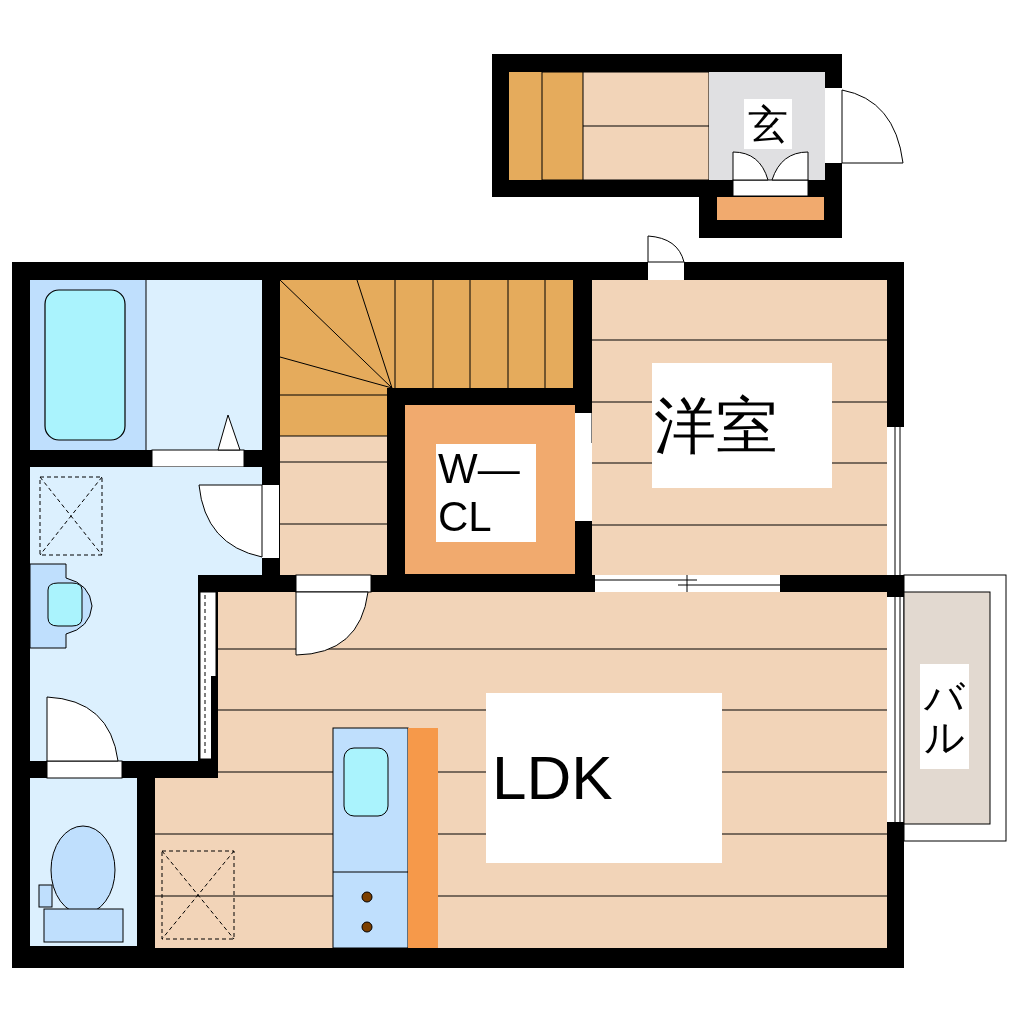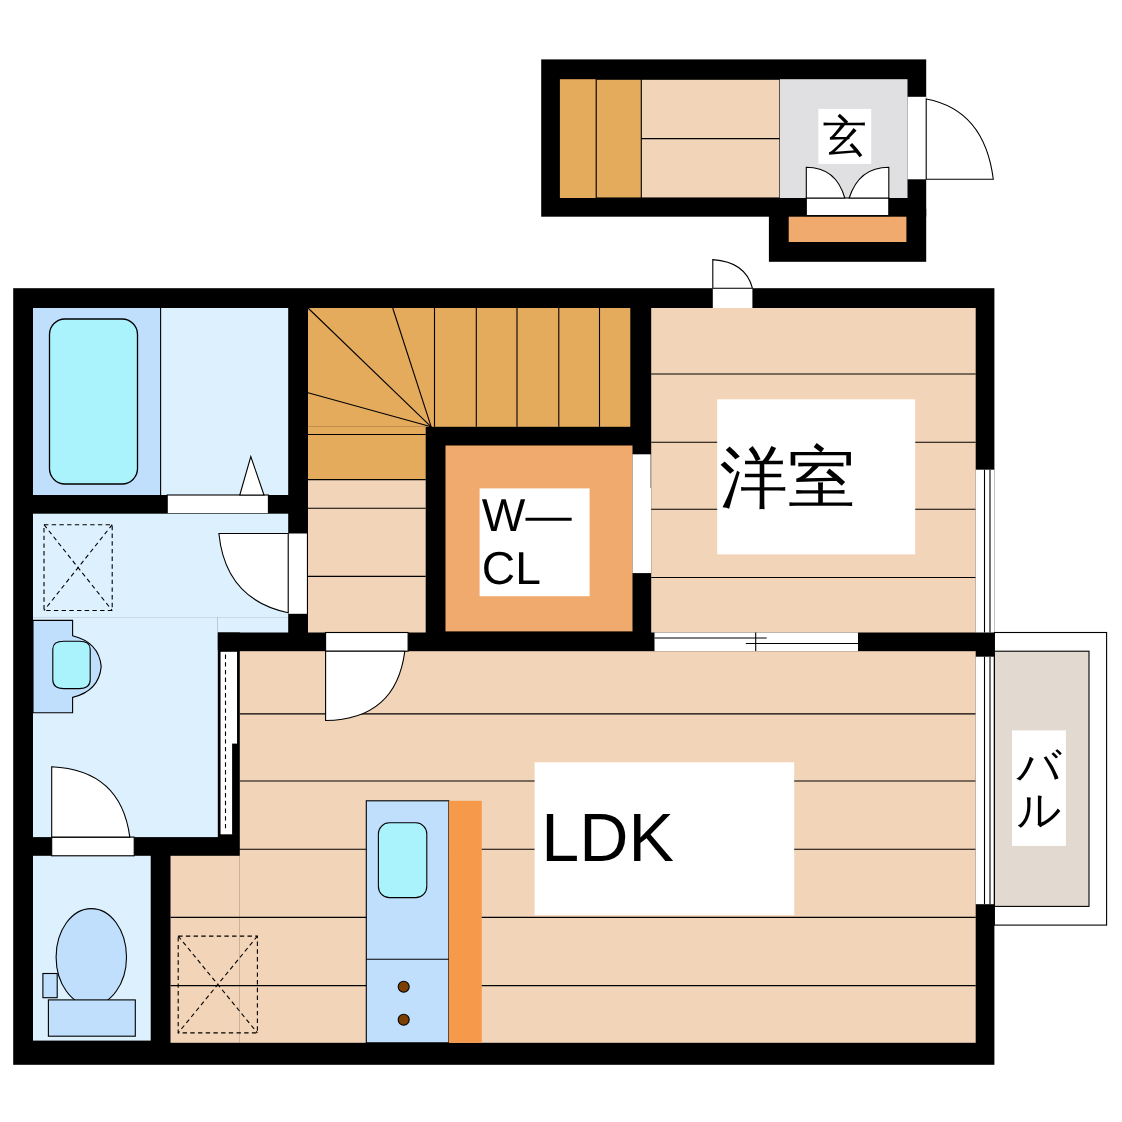--- a/index.html
+++ b/index.html
@@ -1,25 +1,25 @@
 <!DOCTYPE html>
 <html><head>
 <meta charset="utf-8">
 <style>
   html, body { margin: 0; padding: 0; background: #ffffff; }
   body { width: 1020px; height: 1020px; position: relative; overflow: hidden; font-family: "DejaVu Sans", sans-serif; }
   #plan { position: absolute; left: 0; top: 0; width: 1020px; height: 1020px; }
   .label-box { position: absolute; background: #ffffff; color: #000; display: flex; flex-direction: column; justify-content: center; }
   .label-box span { display: block; line-height: 1; white-space: nowrap; }
   .lbl-genkan { left: 744px; top: 99px; width: 48px; height: 50px; align-items: center; font-size: 40px; }
-  .lbl-youshitsu { left: 652px; top: 363px; width: 178px; height: 141px; padding-left: 2px; font-size: 62px; }
+  .lbl-youshitsu { left: 652px; top: 363px; width: 178px; height: 125px; padding-left: 2px; font-size: 62px; }
   .lbl-youshitsu span { margin: 2px 0; }
   .lbl-wcl { left: 436px; top: 444px; width: 98px; height: 98px; padding-left: 2px; font-family: "Liberation Sans", sans-serif; font-size: 42px; }
   .lbl-wcl span { margin: 3px 0; }
-  .lbl-ldk { left: 486px; top: 693px; width: 230px; height: 139px; padding-left: 6px; font-family: "Liberation Sans", sans-serif; font-size: 62px; }
+  .lbl-ldk { left: 486px; top: 693px; width: 230px; height: 170px; padding-left: 6px; font-family: "Liberation Sans", sans-serif; font-size: 62px; }
   .lbl-ldk span { margin: 4px 0; }
   .lbl-bal { left: 920px; top: 664px; width: 49px; height: 105px; align-items: center; font-size: 40px; }
 </style>
 </head>
 <body>
 
 <svg id="plan" viewBox="0 0 1020 1020" xmlns="http://www.w3.org/2000/svg">
 
   <g>
     <rect x="492" y="54" width="350" height="143" fill="#000"></rect>

